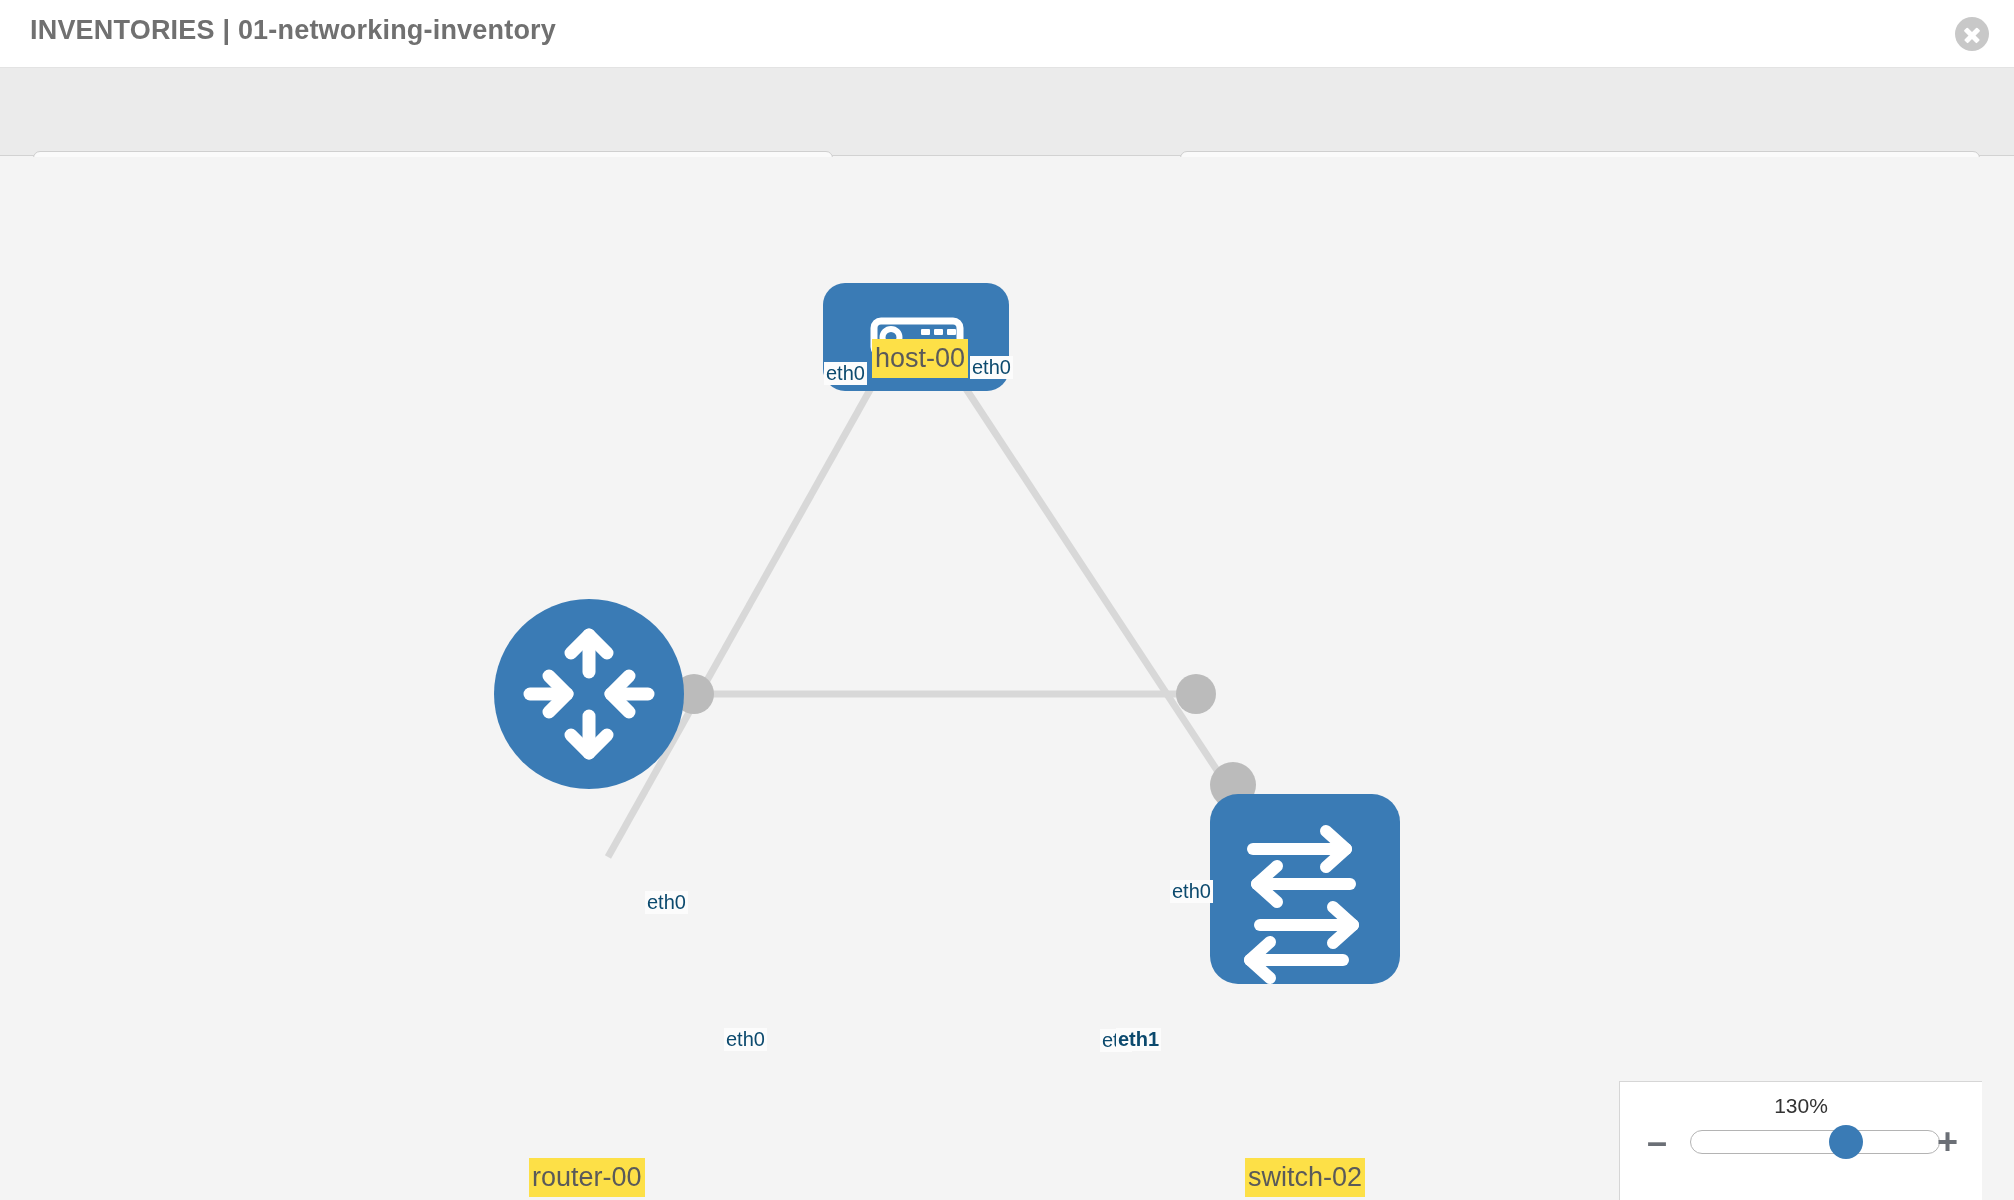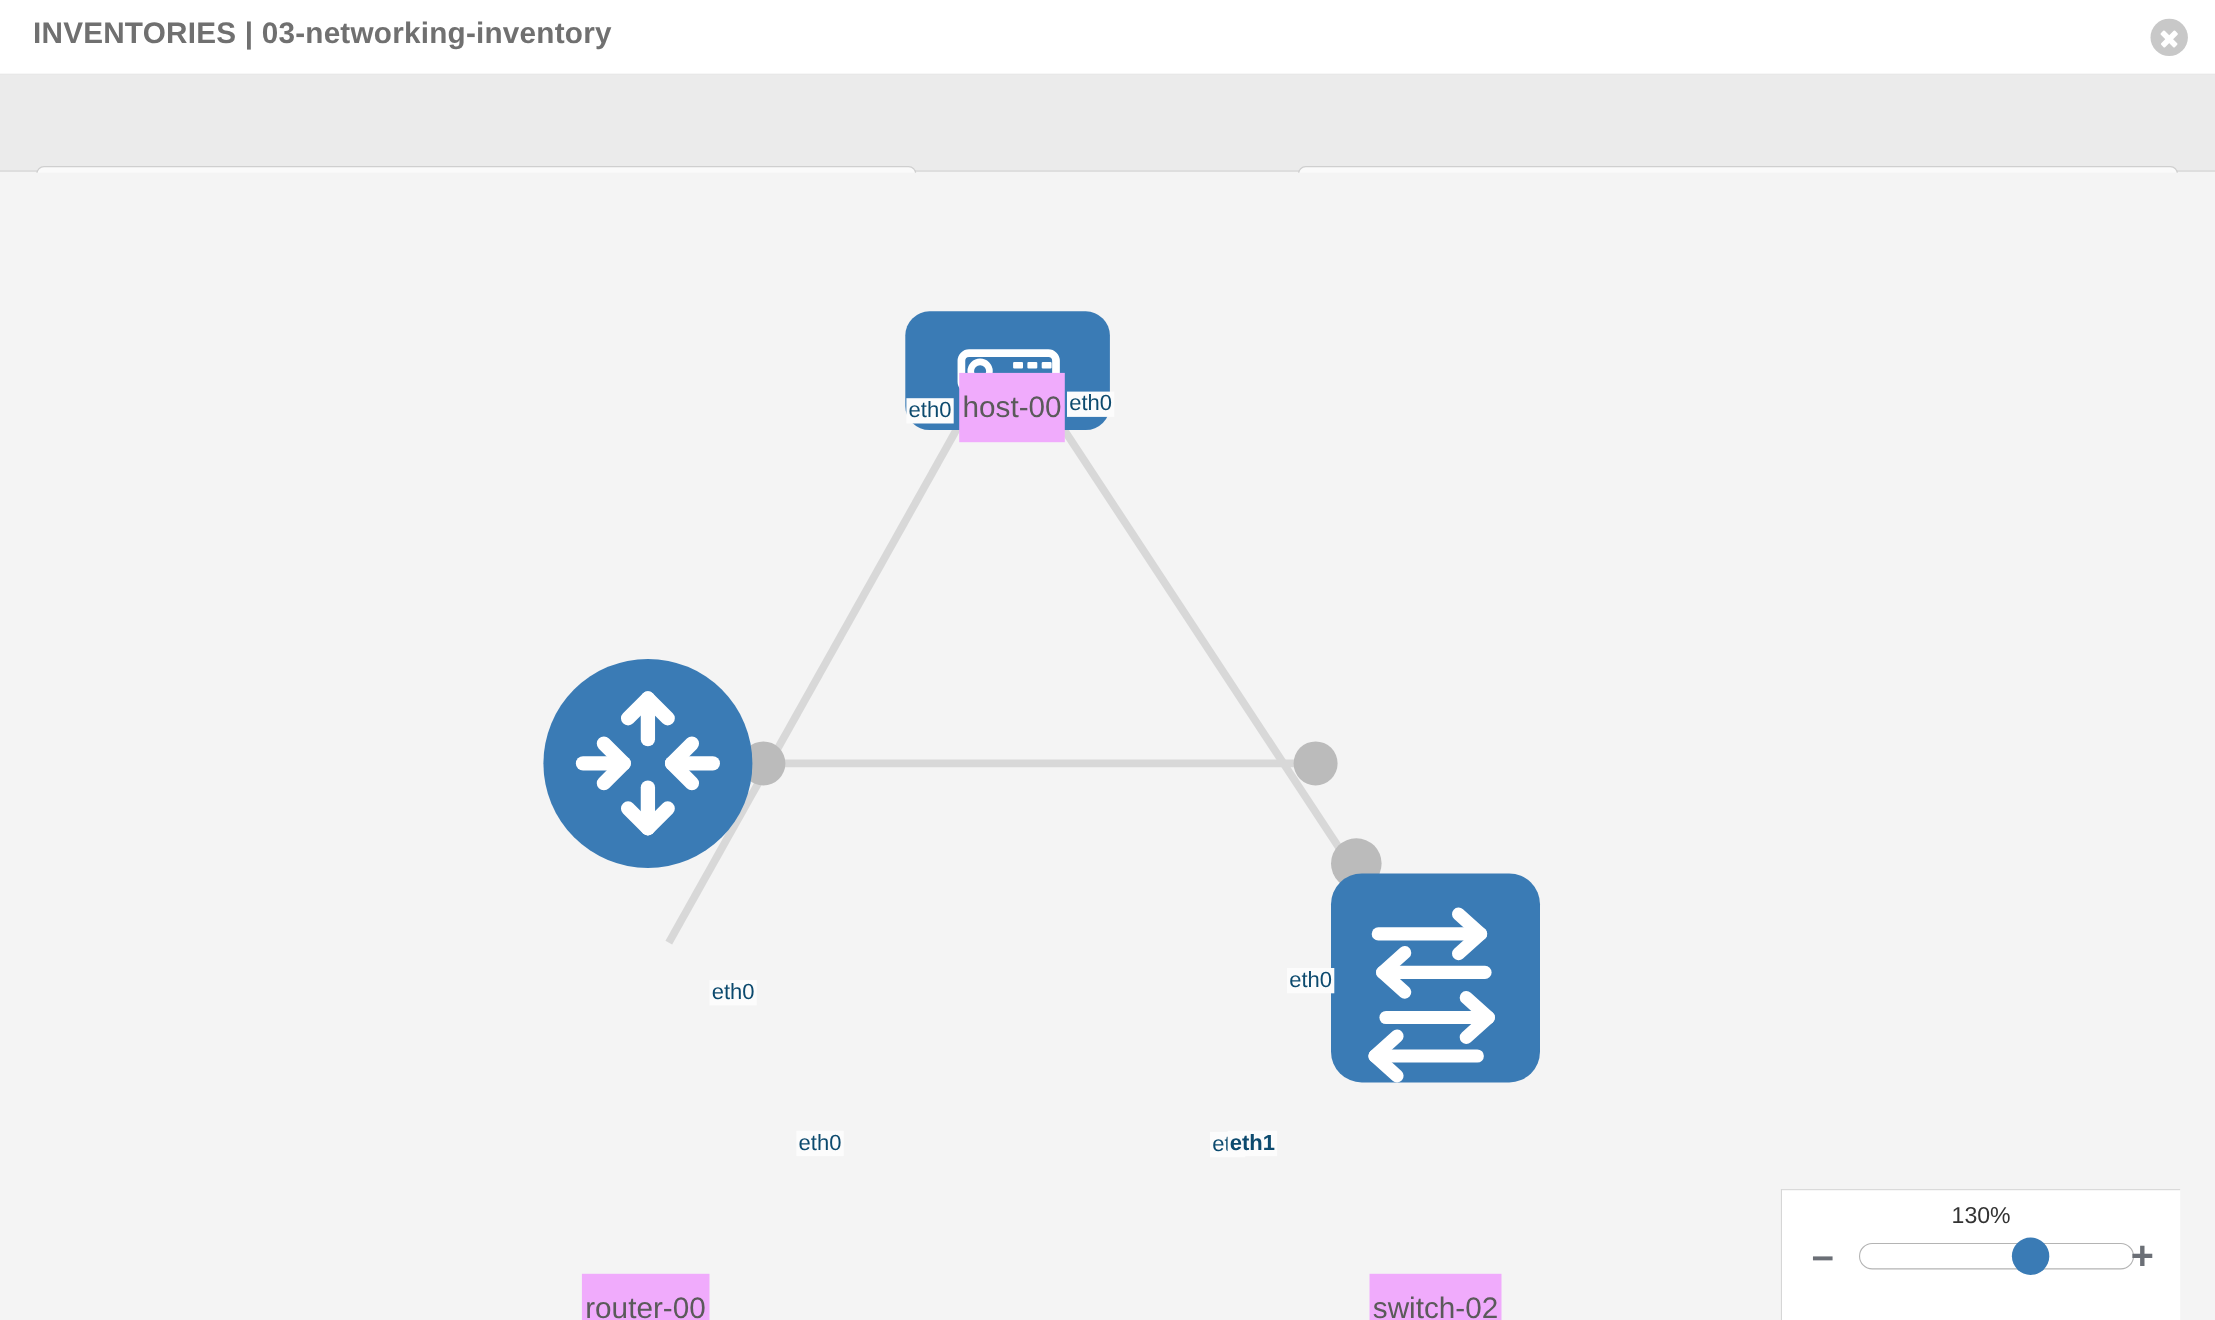--- a/index.html
+++ b/index.html
@@ -122,22 +122,22 @@
     top: 0; left: 0;
     width: 2014px;
     height: 1043px;
   }
 
   
   .node-label {
     position: absolute;
     font-size: 27px;
     color: #5a5a5a;
-    background: #f0abfc;
-    padding: 16px 3px;
+    background: #fde047;
+    padding: 4px 3px;
     white-space: nowrap;
   }
   .port-label {
     position: absolute;
     font-size: 20px;
     color: #0c4a6e;
     background: #fcfcfc;
     padding: 0 2px;
     white-space: nowrap;
   }
@@ -193,21 +193,21 @@
     background: #3a7bb5;
     cursor: pointer;
   }
 </style>
 </head>
 <body>
 
 <div id="app">
 
   <div class="header">
-    <div class="header-title">INVENTORIES | 03-networking-inventory</div>
+    <div class="header-title">INVENTORIES | 01-networking-inventory</div>
     <div class="close-btn"></div>
   </div>
 
   <div class="toolbar">
 
     <div class="field" id="actions-field">
       <span class="ph">ACTIONS</span>
       <span class="caret"></span>
     </div>
 

